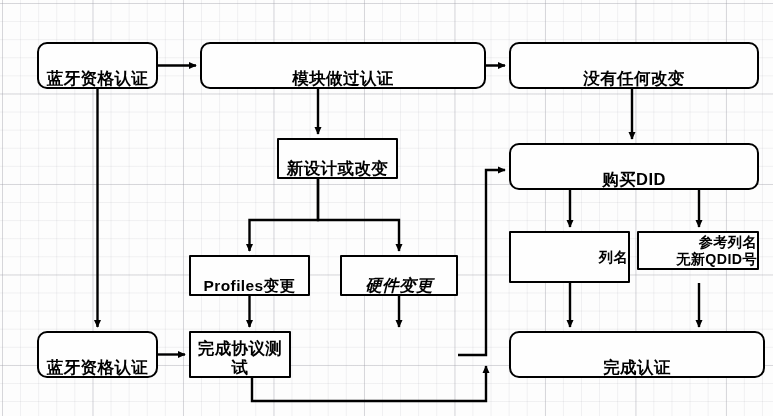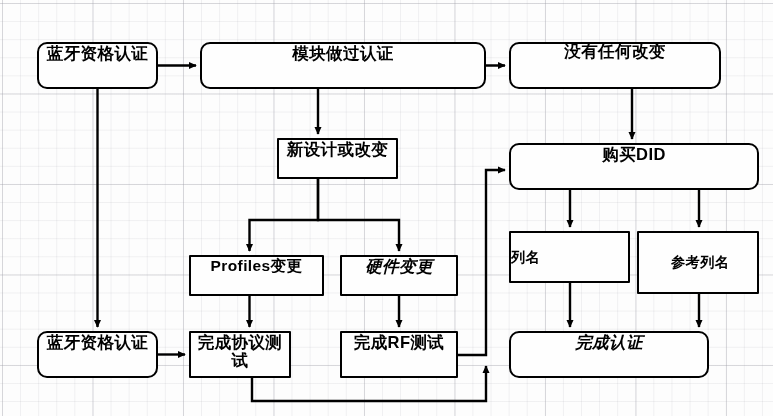--- a/index.html
+++ b/index.html
@@ -33,21 +33,21 @@
     width: 773px;
     height: 416px;
     pointer-events: none;
   }
   .node {
     position: absolute;
     box-sizing: border-box;
     background: #fefefe;
     border: 2.2px solid #000000;
     display: flex;
-    align-items: flex-start;
+    align-items: flex-end;
     justify-content: center;
     text-align: center;
     color: #000000;
     font-weight: bold;
     letter-spacing: 0.4px;
     line-height: 1.12;
     z-index: 2;
   }
   .rounded { border-radius: 10px; }
   .sq { border-radius: 1px; }
@@ -89,57 +89,55 @@
   </svg>
 
   <div class="node rounded f16" style="left:37px;top:42px;width:121px;height:47px;">
     <span>蓝牙资格认证</span>
   </div>
 
   <div class="node rounded f16" style="left:200px;top:42px;width:286px;height:47px;">
     <span>模块做过认证</span>
   </div>
 
-  <div class="node rounded f16" style="left:509px;top:42px;width:212px;height:47px;font-family:Liberation Mono, monospace;">
+  <div class="node rounded f16" style="left:509px;top:42px;width:250px;height:47px;">
     <span>没有任何改变</span>
   </div>
 
   <div class="node sq f16" style="left:257px;top:138px;width:121px;height:41px;margin-left:20px;">
     <span>新设计或改变</span>
   </div>
 
   <div class="node rounded f16" style="left:509px;top:143px;width:250px;height:47px;">
     <span>购买DID</span>
   </div>
 
-  <div class="node sq f15" style="left:189px;top:255px;width:135px;height:41px;">
+  <div class="node sq f15" style="left:189px;top:255px;width:121px;height:41px;">
     <span>Profiles变更</span>
   </div>
 
   <div class="node sq f16" style="left:340px;top:255px;width:118px;height:41px;font-style:italic;">
     <span>硬件变更</span>
   </div>
 
   <div class="node sq f14 twoline" style="left:509px;top:231px;width:121px;height:52px;">
     <span>列名</span>
   </div>
 
-  <div class="node sq f14 twoline" style="left:637px;top:231px;width:122px;height:63px;padding-left:32px;">
+  <div class="node sq f14 twoline" style="left:637px;top:231px;width:122px;height:39px;padding-left:32px;">
     <span>参考列名</span>
+    <span>无新QDID号</span>
   </div>
 
   <div class="node rounded f16" style="left:37px;top:331px;width:121px;height:47px;">
     <span>蓝牙资格认证</span>
   </div>
 
   <div class="node sq f16" style="left:189px;top:331px;width:102px;height:47px;">
     <span>完成协议测试</span>
   </div>
 
-  <div class="node sq f16" style="left:340px;top:331px;width:118px;height:47px;">
-    <span>完成RF测试</span>
-  </div>
 
-  <div class="node rounded f16" style="left:509px;top:331px;width:200px;height:47px;font-style:italic;">
+  <div class="node rounded f16" style="left:509px;top:331px;width:256px;height:47px;">
     <span>完成认证</span>
   </div>
 
 </div>
 
 </body></html>

